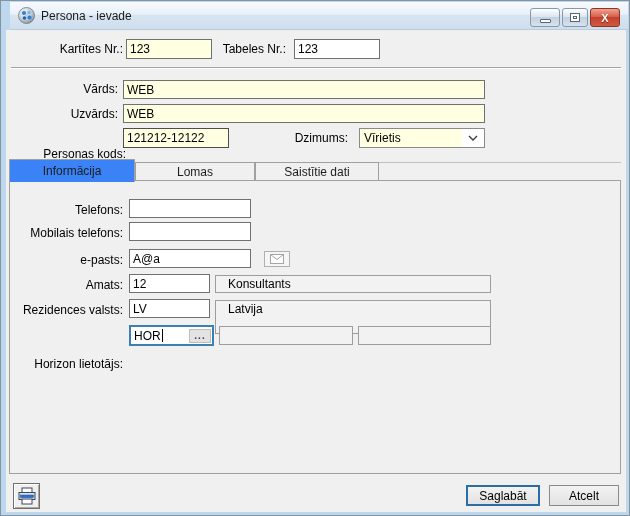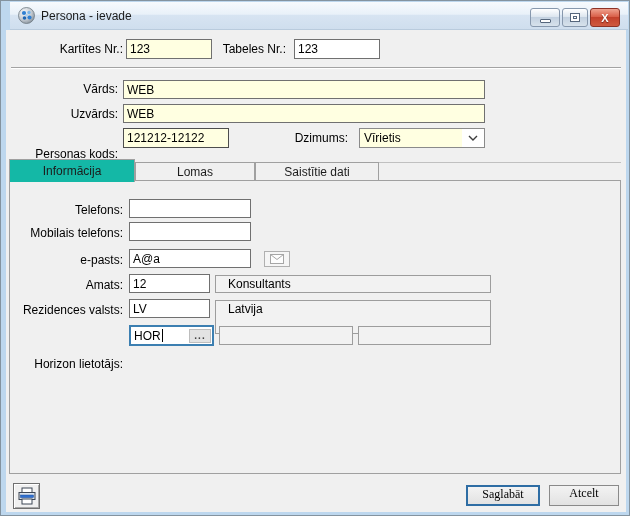--- a/index.html
+++ b/index.html
@@ -49,42 +49,42 @@
   .combo { position:absolute; border:1px solid #8a8a8a; background:#ffffe1;
     display:flex; align-items:center; }
   .combo .val { flex:1; padding-left:4px; }
   .combo .drop { width:22px; align-self:stretch; background:#fff;
     display:flex; align-items:center; justify-content:center; }
 
   
   .tab { position:absolute; border:1px solid #a0a0a0; border-bottom:none;
     display:flex; align-items:center; justify-content:center; background:#f0f0f0;
     color:#1c1c1c; }
-  .tab.active { background:#14b8a6; z-index:3; }
+  .tab.active { background:#3b82f6; z-index:3; }
   .tabfill { position:absolute; border-top:1px solid #c0c0c0; }
   .panel { position:absolute; left:3px; top:150px; width:612px; height:294px;
     border:1px solid #a0a0a0; background:#f0f0f0; z-index:1; }
 
   .iconbtn { position:absolute; border:1px solid #b0b0b0; background:#f5f5f5;
     display:flex; align-items:center; justify-content:center; }
 
   
   .editor-focus { position:absolute; border:2px solid #3c7fb1; background:#fff;
     display:flex; align-items:center; }
   .editor-focus .txt { padding-left:3px; }
   .caret { width:1px; height:13px; background:#000; margin-left:1px; }
   .browse { margin-left:auto; margin-right:1px; width:22px; height:14px;
     background:#e3e3e3; border:1px solid #bdbdbd; color:#444;
     display:flex; align-items:center; justify-content:center;
     font-weight:bold; font-size:10px; letter-spacing:1px; line-height:6px; }
 
   
   .btn { position:absolute; height:21px; border:1px solid #8a8a8a;
-    background:linear-gradient(#f3f3f3,#e2e2e2); display:flex; 
-    justify-content:center; color:#000;font-family:Liberation Serif, serif; }
+    background:linear-gradient(#f3f3f3,#e2e2e2); display:flex; align-items:center;
+    justify-content:center; color:#000; }
   .btn.default { border:2px solid #2e6da4; }
   .printbtn { position:absolute; width:27px; height:26px; background:#f0f0f0;
     border:1px solid #707070;
     box-shadow:inset 1px 1px 0 #ffffff, inset -1px -1px 0 #a8a8a8;
     display:flex; align-items:center; justify-content:center; }
   .z { position:absolute; }
 </style>
 </head>
 <body>
 
@@ -130,21 +130,21 @@
     <input class="tfield" style="left: 288px; top: 9px; width: 86px; height: 20px;" value="123">
 
     <div class="separator" style="top:37px;"></div>
 
     <div class="lbl" style="left:0px; width:112px; top:52px;">Vārds:</div>
     <input class="tfield yellow" style="left: 117px; top: 50px; width: 362px; height: 19px;" value="WEB">
 
     <div class="lbl" style="left:0px; width:112px; top:77px;">Uzvārds:</div>
     <input class="tfield yellow" style="left: 117px; top: 74px; width: 362px; height: 19px;" value="WEB">
 
-    <div class="lbl" style="left:0px; width:112px; top:101px;margin-top:16px;">Personas kods:</div>
+    <div class="lbl" style="left:8px; width:112px; top:101px;margin-top:16px;">Personas kods:</div>
     <input class="tfield yellow darkborder" style="left: 117px; top: 98px; width: 106px; height: 20px;" value="121212-12122">
 
     <div class="lbl" style="left:230px; width:112px; top:101px;">Dzimums:</div>
     <div class="combo" style="left:353px; top:98px; width:126px; height:20px;">
       <span class="val">Vīrietis</span>
       <span class="drop">
         <svg width="10" height="6" viewBox="0 0 10 6">
             <polyline points="1,1 5,5 9,1" fill="none" stroke="#3c3c3c" stroke-width="1.4"></polyline>
           </svg>
       </span>

